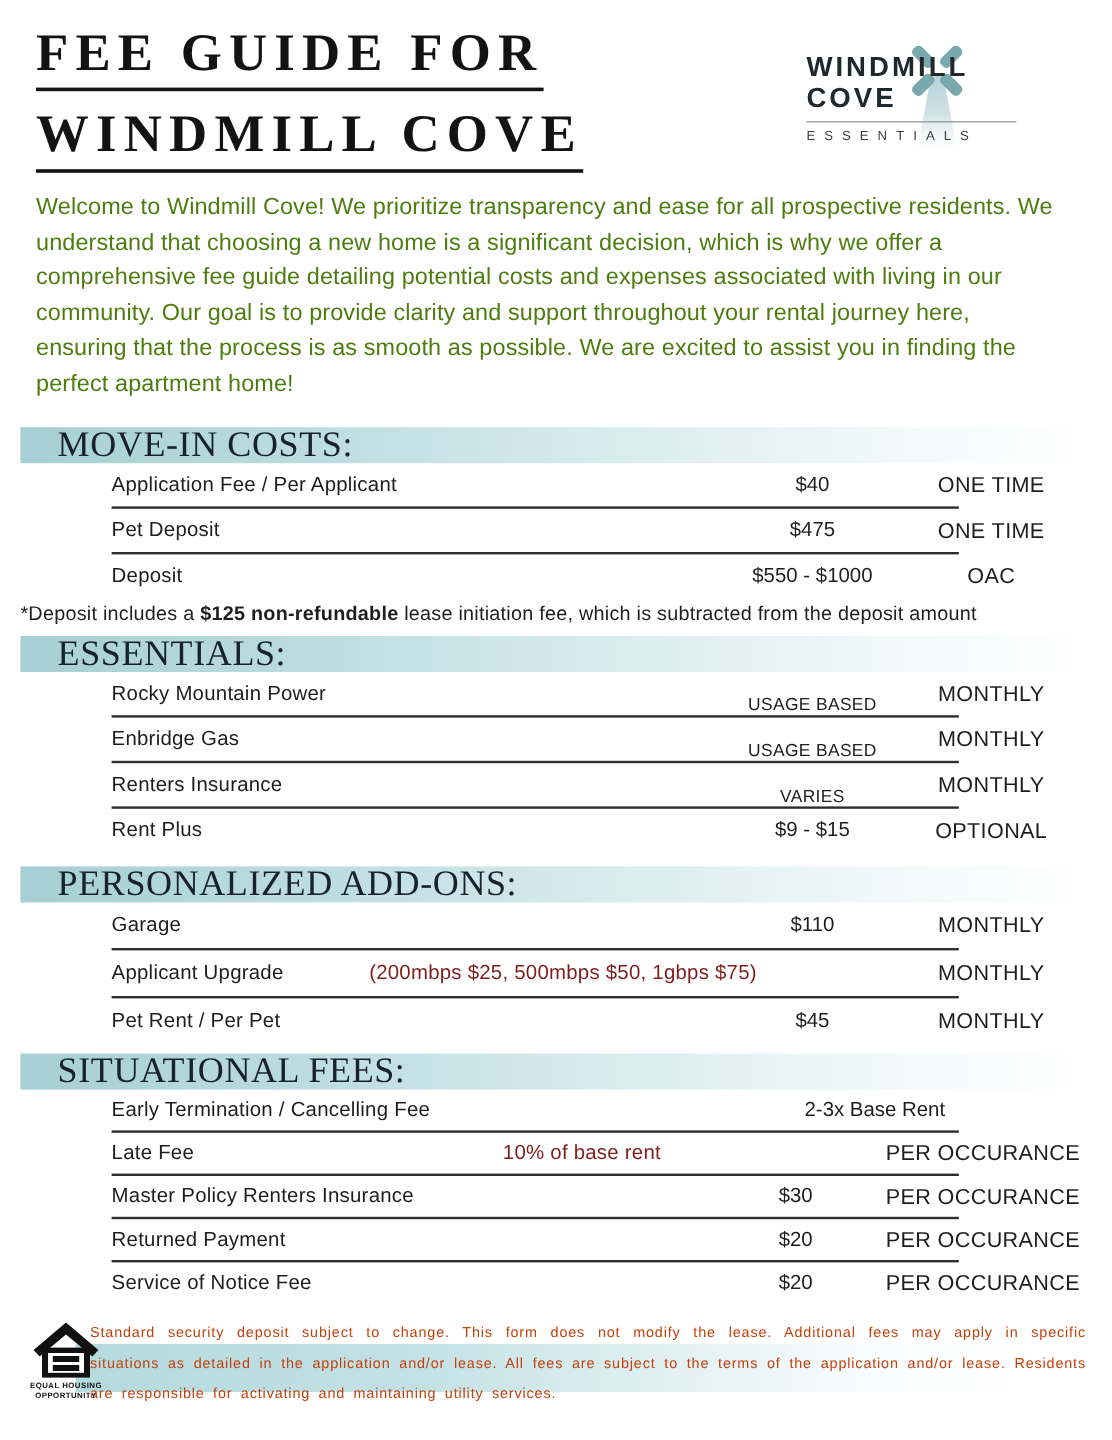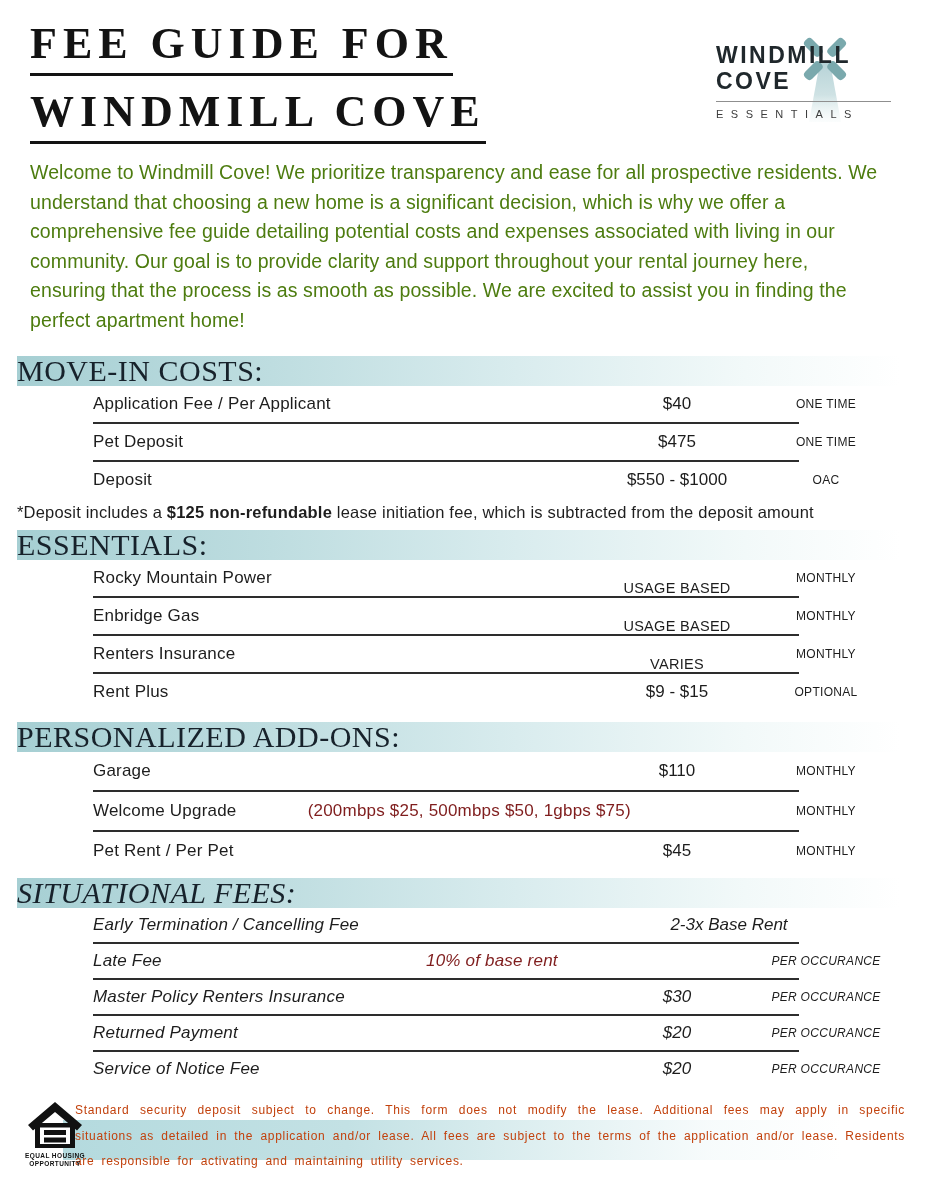--- a/index.html
+++ b/index.html
@@ -11,54 +11,54 @@
 
   
   .header { position: relative; padding-top: 22px; }
   .title {
     margin-left: 30px; font-family: "Liberation Serif", serif; font-weight: 600;
     font-size: 44px; line-height: 1; letter-spacing: 6px; color: #131313;
   }
   .tline { display: table; padding-bottom: 7px; border-bottom: 3px solid #131313; margin-bottom: 14px; white-space: nowrap; }
 
   
-  .logo { position: absolute; left: 716px; top: 42px; width: 175px; }
+  .logo { position: absolute; left: 672px; top: 42px; width: 175px; }
   .windmill { position: absolute; left: 58px; top: -24px; z-index: 0; }
   .lg-name { position: relative; z-index: 1; font-size: 23px; font-weight: bold; letter-spacing: 2.5px; color: #20282c; line-height: 26px; }
   .lg-rule { position: relative; z-index: 1; height: 1px; background: #8f8f8f; margin: 7px 0 6px; }
   .lg-sub { position: relative; z-index: 1; font-size: 11px; letter-spacing: 7.5px; color: #3c3c3c; white-space: nowrap; }
 
   
   .intro { margin: 14px 30px 0 30px; width: 855px; font-size: 19.5px; line-height: 29.5px; letter-spacing: 0.1px; color: #4d7c0f; }
 
   
   .secbar {
     margin-left: 17px; height: 30px; display: flex; align-items: center;
     background: linear-gradient(90deg, #a6cfd3 0%, #bedde0 28%, #d9ecee 55%, #f2f9f9 80%, #ffffff 97%);
   }
   .secbar h2 {
-    font-family: "Liberation Serif", serif; font-weight: 500;
+    margin-left: 31px; font-family: "Liberation Serif", serif; font-weight: 500;
     font-size: 30px; line-height: 30px; letter-spacing: 0.5px; color: #17222b; white-space: nowrap;
   }
   .sec-movein   { margin-top: 21px; }
   .sec-essentials { margin-top: 8px; }
   .sec-addons   { margin-top: 12px; }
-  .sec-situational { margin-top: 8px; font-style: italic; }
+  .sec-situational { margin-top: 8px; }
 
   
   .rows { margin: 0 27px 0 93px; }
   .frow { display: flex; align-items: center; justify-content: center; }
   .sec-movein .frow { height: 36px; }
   .sec-essentials .frow { height: 36px; }
   .sec-addons .frow { height: 38px; }
   .sec-situational .frow { height: 34px; }
   .c-label { flex: 0 0 auto; font-size: 17px; letter-spacing: 0.2px; white-space: nowrap; color: #1d1d1d; }
   .c-detail { flex: 1 1 auto; text-align: center; font-size: 17px; letter-spacing: 0.2px; white-space: nowrap; color: #7f1d1d; }
   .c-value { flex: 0 0 150px; text-align: center; font-size: 17px; white-space: nowrap; color: #1d1d1d; }
-  .c-freq { flex: 0 0 148px; text-align: center; font-size: 12px; letter-spacing: 0.3px; white-space: nowrap; color: #1d1d1d; }
+  .c-freq { flex: 0 0 148px; text-align: center; font-size: 18px; letter-spacing: 0.3px; white-space: nowrap; color: #1d1d1d; }
   .vcaps { font-size: 14.5px; letter-spacing: 0.3px; margin-top: 20px; }
   .shift { transform: translateX(52px); }
   .shift-mid { transform: translateX(110px); }
   .shift-sm { transform: translateX(50px); }
   .rdiv { height: 2px; width: 87.5%; background: #2d2d2d; }
 
   .note { margin: 5px 0 0 17px; font-size: 16.5px; letter-spacing: 0.2px; color: #1e1e1e; white-space: nowrap; }
   .note b { font-weight: bold; }
 
   
@@ -187,21 +187,21 @@
     </div>
     <div class="rows">
       <div class="frow">
         <div class="c-label">Garage</div>
         <div class="c-detail"></div>
         <div class="c-value">$110</div>
         <div class="c-freq">MONTHLY</div>
       </div>
       <div class="rdiv"></div>
       <div class="frow">
-        <div class="c-label">Welcome Upgrade</div>
+        <div class="c-label">Applicant Upgrade</div>
         <div class="c-detail shift-sm">(200mbps $25, 500mbps $50, 1gbps  $75)</div>
         <div class="c-value"></div>
         <div class="c-freq">MONTHLY</div>
       </div>
       <div class="rdiv"></div>
       <div class="frow">
         <div class="c-label">Pet Rent / Per Pet</div>
         <div class="c-detail"></div>
         <div class="c-value">$45</div>
         <div class="c-freq">MONTHLY</div>

